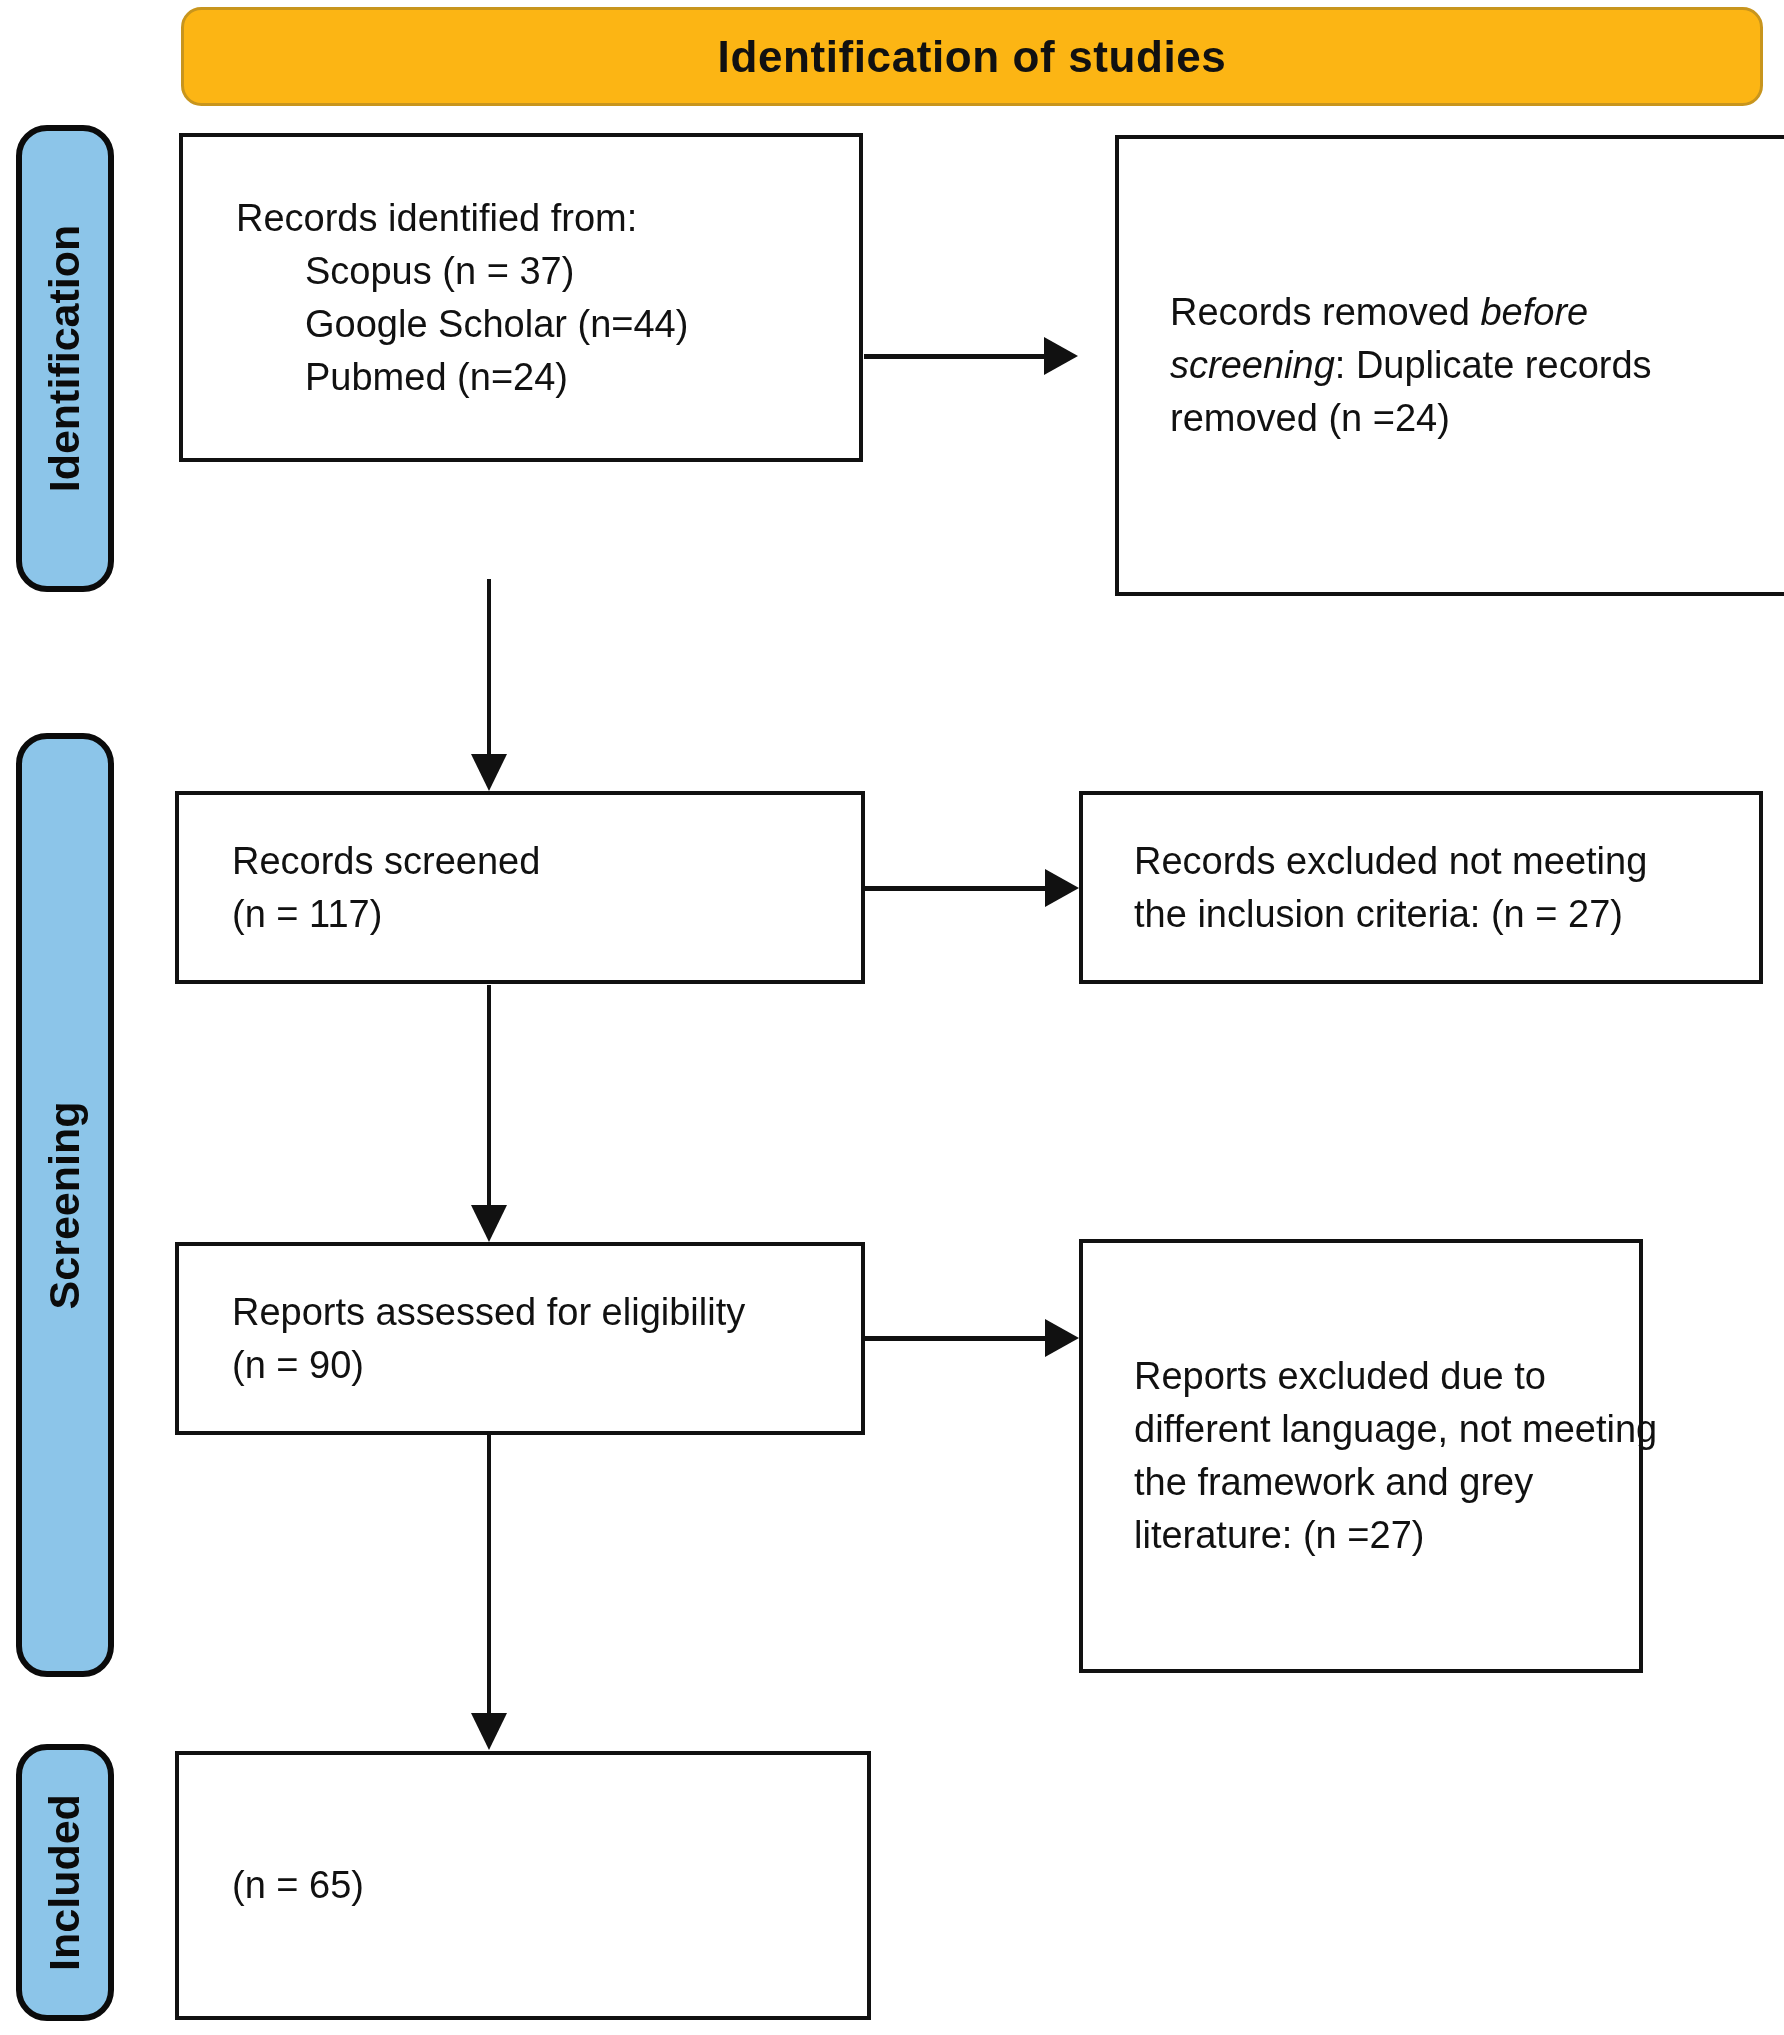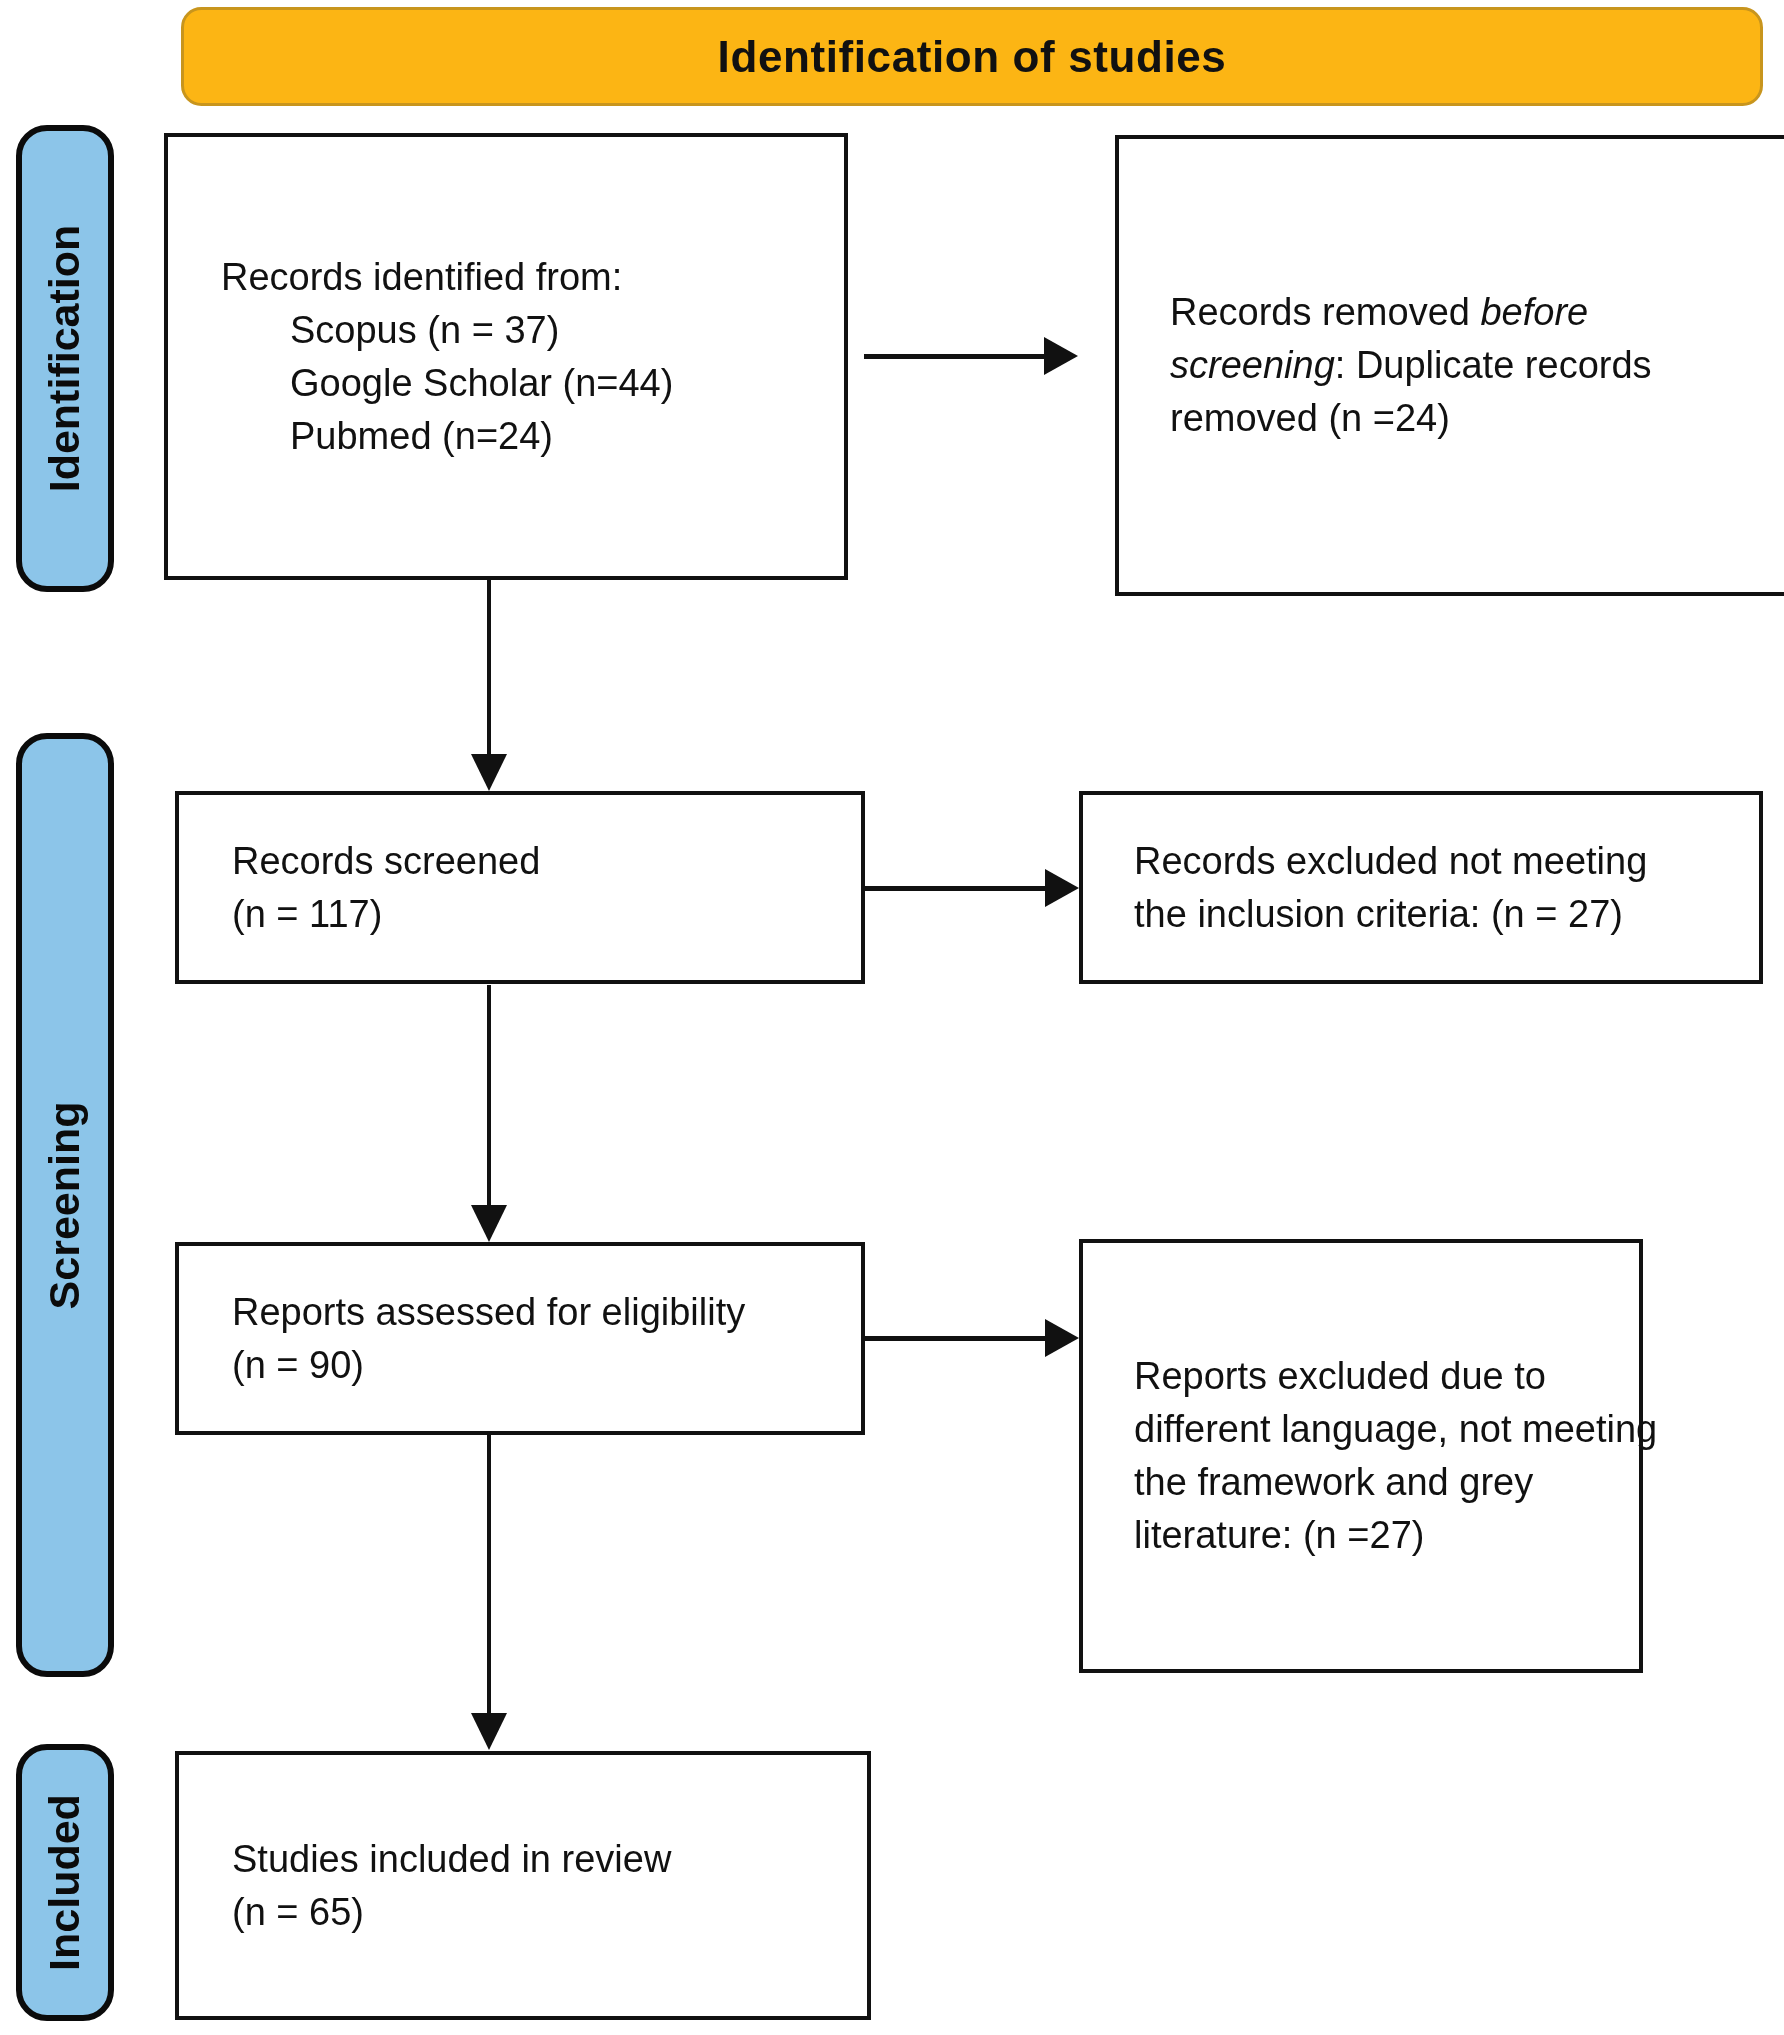--- a/index.html
+++ b/index.html
@@ -51,21 +51,21 @@
   
   .fbox {
     position: absolute;
     background: #ffffff;
     border: 4.8px solid #111111;
     box-sizing: border-box;
     display: flex; flex-direction: column; justify-content: center;
     font-size: 38px; line-height: 53px; color: #111111;
   }
   .fbox .line { white-space: nowrap; }
-  .box-identified { left: 164px;  top: 133px;  width: 684px; height: 447px; padding: 0 24px 0 53px; }
+  .box-identified { left: 179px;  top: 133px;  width: 684px; height: 329px; padding: 0 24px 0 53px; }
   .box-identified .source { margin-left: 69px; }
   .box-removed    { left: 1079px; top: 135px;  width: 684px; height: 461px; padding: 0 33px 0 51px; margin-left: 36px; }
   .box-screened   { left: 175px;  top: 791px; width: 690px; height: 193px; padding: 0 24px 0 53px; }
   .box-excluded1  { left: 1079px; top: 791px; width: 684px; height: 193px; padding: 0 27px 0 51px; }
   .box-assessed   { left: 175px;  top: 1242px; width: 690px; height: 193px; padding: 0 24px 0 53px; }
   .box-excluded2  { left: 1079px; top: 1239px; width: 564px; height: 434px; padding: 0 27px 0 51px; }
   .box-included   { left: 175px;  top: 1751px; width: 696px; height: 269px; padding: 0 24px 0 53px; }
 
   
   .arrow { position: absolute; }
@@ -145,21 +145,20 @@
   </div>
 
   <div class="fbox box-excluded2">
     <div class="line">Reports excluded due to</div>
     <div class="line">different language, not meeting</div>
     <div class="line">the framework and grey</div>
     <div class="line">literature: (n =27)</div>
   </div>
 
   <div class="fbox box-included">
-    <div class="line">Studies included in review</div>
     <div class="line">(n = 65)</div>
   </div>
 
   <div class="arrow arrow-h arrow-h1">
     <div class="shaft"></div>
     <div class="head"></div>
   </div>
   <div class="arrow arrow-h arrow-h2">
     <div class="shaft"></div>
     <div class="head"></div>

